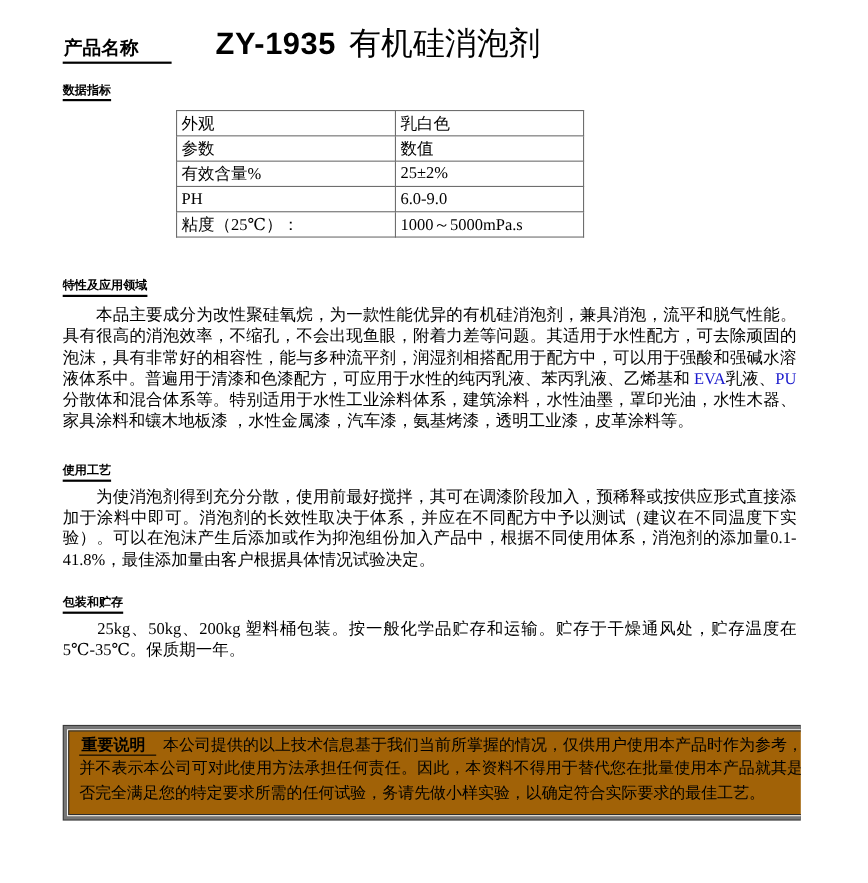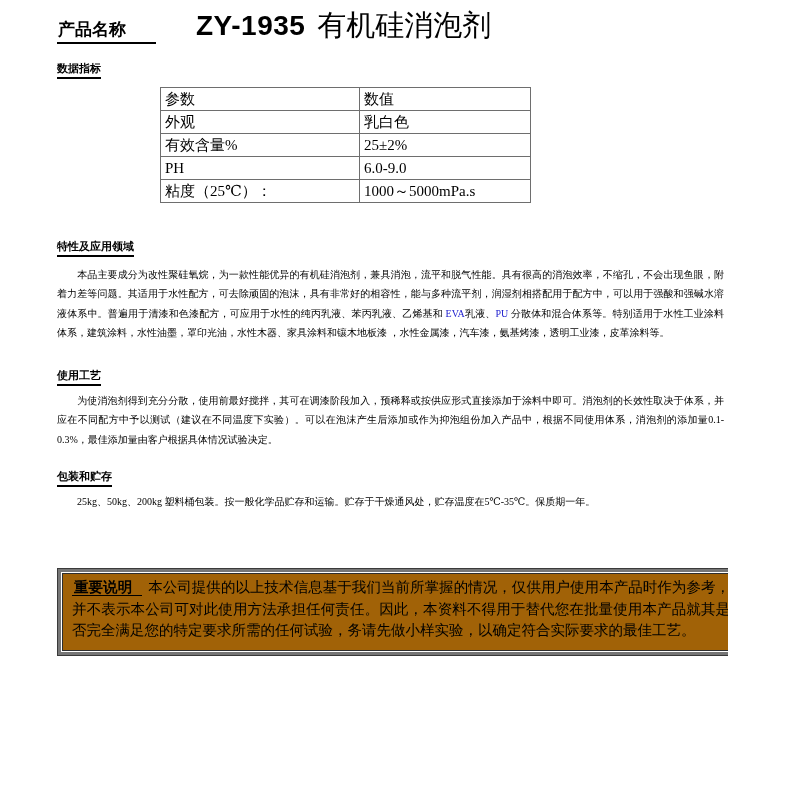--- a/index.html
+++ b/index.html
@@ -1,21 +1,21 @@
 <!DOCTYPE html>
 <html><head>
 <meta charset="utf-8">
 <style>
   html,body { margin:0; padding:0; background:#fff; }
   .page {
     position: relative;
     width: 728px;
     height: 803px;
     box-sizing: border-box;
-    padding: 6px 4px 0 57px;
+    padding: 20px 4px 0 57px;
     background: #fff;
     color: #000;
     font-family: "Liberation Serif", "DejaVu Serif", serif;
     overflow: hidden;
   }
   
   .title-row { display: flex; align-items: baseline; margin: 0 0 12px 0; }
   .title-label {
     font-size: 17px; font-weight: bold;
     border-bottom: 2px solid #000;
@@ -51,21 +51,21 @@
     border: 1px solid #6e6e6e;
     height: 22px;
     padding: 0 2px 0 4px;
     vertical-align: middle;
     white-space: nowrap;
   }
   td.c1 { width: 192px; }
   td.c2 { width: 164px; }
   
   .para {
-    font-size: 10px;
+    font-size: 15px;
     line-height: 19.3px;
     text-align: justify;
     margin: 8px 0 0 0;
   }
   .para-tight { margin-top: 5px; }
   .term { font-family: "Liberation Serif", "DejaVu Serif", serif; }
   
   .notice {
     box-sizing: border-box;
     width: 678px;
@@ -96,26 +96,26 @@
     <span class="title-label">产品名称</span>
     <span class="title-code">ZY-1935</span>
     <span class="title-name">有机硅消泡剂</span>
   </div>
 
   
   <h2 class="sec-heading sec-data">数据指标</h2>
   <table class="spec">
     <tbody>
       <tr>
+        <td class="c1" style="border-color: rgb(110, 110, 110);">外观</td>
+        <td class="c2" style="border-color: rgb(110, 110, 110);">乳白色</td>
+      </tr>
+      <tr>
         <td class="c1" style="border-color: rgb(110, 110, 110);">参数</td>
         <td class="c2" style="border-color: rgb(110, 110, 110);">数值</td>
-      </tr>
-      <tr>
-        <td class="c1" style="border-color: rgb(110, 110, 110);">外观</td>
-        <td class="c2" style="border-color: rgb(110, 110, 110);">乳白色</td>
       </tr>
       <tr>
         <td class="c1" style="border-color: rgb(110, 110, 110);">有效含量%</td>
         <td class="c2" style="border-color: rgb(110, 110, 110);">25±2%</td>
       </tr>
       <tr>
         <td class="c1" style="border-color: rgb(110, 110, 110);">PH</td>
         <td class="c2" style="border-color: rgb(110, 110, 110);">6.0-9.0</td>
       </tr>
       <tr>
@@ -124,21 +124,21 @@
       </tr>
     </tbody>
   </table>
 
   
   <div><h2 class="sec-heading sec-features">特性及应用领域</h2></div>
   <p class="para"><span>　　本品主要成分为改性聚硅氧烷，为一款性能优异的有机硅消泡剂，兼具消泡，流平和脱气性能。具有很高的消泡效率，不缩孔，不会出现鱼眼，附着力差等问题。其适用于水性配方，可去除顽固的泡沫，具有非常好的相容性，能与多种流平剂，润湿剂相搭配用于配方中，可以用于强酸和强碱水溶液体系中。普遍用于清漆和色漆配方，可应用于水性的纯丙乳液、苯丙乳液、乙烯基和 </span><span class="term" style="color: rgb(26, 26, 205);">EVA</span><span>乳液、</span><span class="term" style="color: rgb(26, 26, 205);">PU</span><span> 分散体和混合体系等。特别适用于水性工业涂料体系，建筑涂料，水性油墨，罩印光油，水性木器、家具涂料和镶木地板漆 ，水性金属漆，汽车漆，氨基烤漆，透明工业漆，皮革涂料等。</span></p>
 
   
   <div><h2 class="sec-heading sec-usage">使用工艺</h2></div>
-  <p class="para para-tight">　　为使消泡剂得到充分分散，使用前最好搅拌，其可在调漆阶段加入，预稀释或按供应形式直接添加于涂料中即可。消泡剂的长效性取决于体系，并应在不同配方中予以测试（建议在不同温度下实验）。可以在泡沫产生后添加或作为抑泡组份加入产品中，根据不同使用体系，消泡剂的添加量0.1-0.3%，最佳添加量由客户根据具体情况试验决定。</p>
+  <p class="para para-tight">　　为使消泡剂得到充分分散，使用前最好搅拌，其可在调漆阶段加入，预稀释或按供应形式直接添加于涂料中即可。消泡剂的长效性取决于体系，并应在不同配方中予以测试（建议在不同温度下实验）。可以在泡沫产生后添加或作为抑泡组份加入产品中，根据不同使用体系，消泡剂的添加量0.1-41.8%，最佳添加量由客户根据具体情况试验决定。</p>
 
   
   <div><h2 class="sec-heading sec-pack">包装和贮存</h2></div>
   <p class="para para-tight">　　25kg、50kg、200kg 塑料桶包装。按一般化学品贮存和运输。贮存于干燥通风处，贮存温度在5℃-35℃。保质期一年。</p>
 
   
   <div class="notice">
     <span class="notice-label">重要说明</span><span>本公司提供的以上技术信息基于我们当前所掌握的情况，仅供用户使用本产品时作为参考，并不表示本公司可对此使用方法承担任何责任。因此，本资料不得用于替代您在批量使用本产品就其是否完全满足您的特定要求所需的任何试验，务请先做小样实验，以确定符合实际要求的最佳工艺。</span>
   </div>
 

